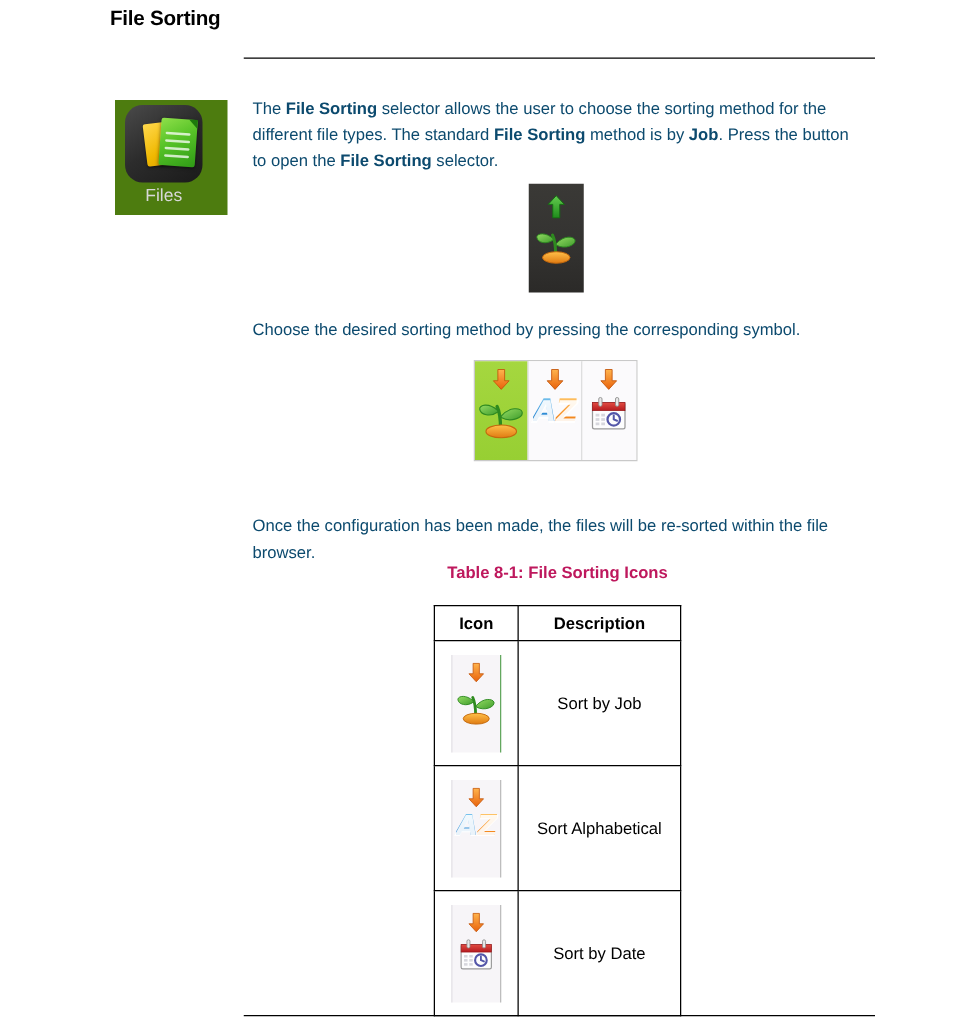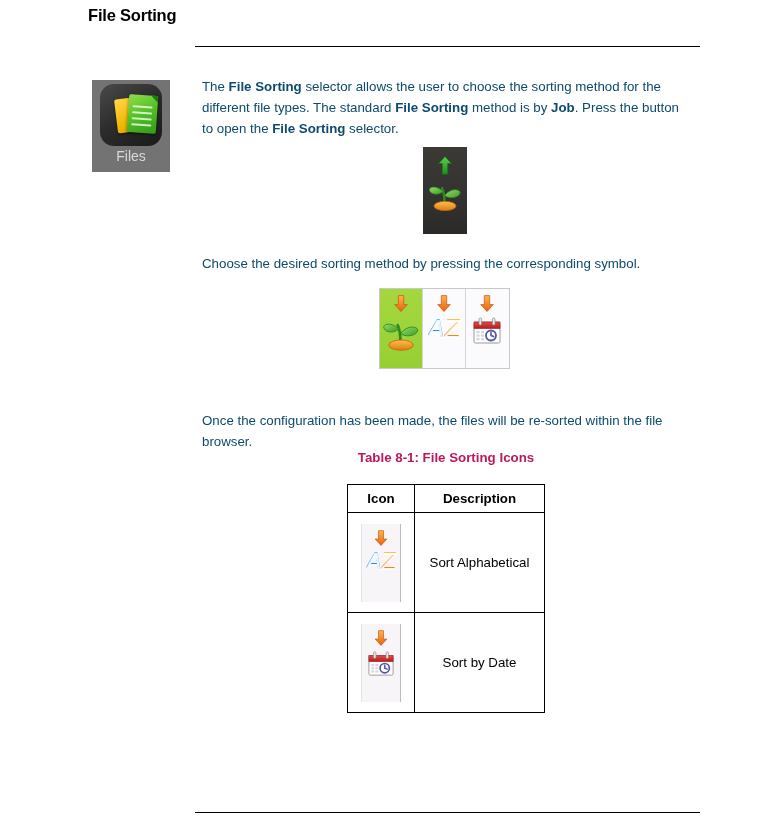--- a/index.html
+++ b/index.html
@@ -43,21 +43,22 @@
     border-top: 1.4px solid #000;
   }
 
   
   .files-icon {
     position: absolute;
     left: 92px;
     top: 80px;
     width: 78px;
     height: 92px;
-    background: #737373;
+    background: #4d7c0f;
+    padding-left: 12px;
   }
   .files-icon .rounded-plate {
     position: absolute;
     left: 8px;
     top: 4px;
     width: 62px;
     height: 62px;
     border-radius: 14px;
     background: linear-gradient(145deg, #4a4a4a 0%, #2c2c2c 48%, #1a1a1a 100%);
   }
@@ -185,21 +186,21 @@
   .sel-glyph {
     position: absolute;
     left: 50%;
     top: 27px;
     transform: translateX(-50%);
   }
 
   
   .az {
     font-family: "DejaVu Sans", sans-serif;
-    font-weight: normal;
+    font-weight: bold;
     font-size: 25px;
     font-style: italic;
     letter-spacing: -1px;
     line-height: 1;
     text-shadow: 0 1px 0 rgba(255,255,255,.9);
   }
   .az .a {
     background: linear-gradient(180deg, #8fd3f4 0%, #2f8fd8 55%, #1c6fb8 100%);
     -webkit-background-clip: text;
     background-clip: text;
@@ -406,20 +407,40 @@
 <div class="table-caption">Table 8-1: File Sorting Icons</div>
 
 <table class="sort-table">
   <thead>
     <tr>
       <th>Icon</th>
       <th>Description</th>
     </tr>
   </thead>
   <tbody>
+    <tr>
+      <td class="icon-cell">
+        <div class="cell-icon-panel greenline">
+          <span class="cell-arrow">
+            <svg width="13" height="16" viewBox="0 0 14 17">
+              <path d="M7 16.5 L0.7 9.6 L4.3 9.6 L4.3 0.6 L9.7 0.6 L9.7 9.6 L13.3 9.6 Z" fill="url(#dn1)" stroke="#c4560b" stroke-width="0.7"></path>
+            </svg>
+          </span>
+          <span class="cell-glyph">
+            <svg width="34" height="31" viewBox="0 0 36 32">
+              <path d="M17.5 24 C17.5 16, 17 12, 15 8" stroke="#2e8a1f" stroke-width="2.4" fill="none" stroke-linecap="round"></path>
+              <path d="M15.5 11 C9 5, 2 7, 2.5 10 C3 14, 10 16, 15.5 12 Z" fill="url(#lf1)" stroke="#2f8a22" stroke-width="0.8"></path>
+              <path d="M18 15 C24 8, 32 9, 33 12 C34 16, 25 20, 18 16 Z" fill="url(#lf1)" stroke="#2f8a22" stroke-width="0.8"></path>
+              <ellipse cx="18" cy="26" rx="11" ry="4.6" fill="url(#sl1)" stroke="#c4690d" stroke-width="0.8"></ellipse>
+            </svg>
+          </span>
+        </div>
+      </td>
+      <td class="desc-cell">Sort by Job</td>
+    </tr>
 
     <tr>
       <td class="icon-cell">
         <div class="cell-icon-panel">
           <span class="cell-arrow">
             <svg width="13" height="16" viewBox="0 0 14 17">
               <path d="M7 16.5 L0.7 9.6 L4.3 9.6 L4.3 0.6 L9.7 0.6 L9.7 9.6 L13.3 9.6 Z" fill="url(#dn1)" stroke="#c4560b" stroke-width="0.7"></path>
             </svg>
           </span>
           <span class="cell-glyph az az-cell">

